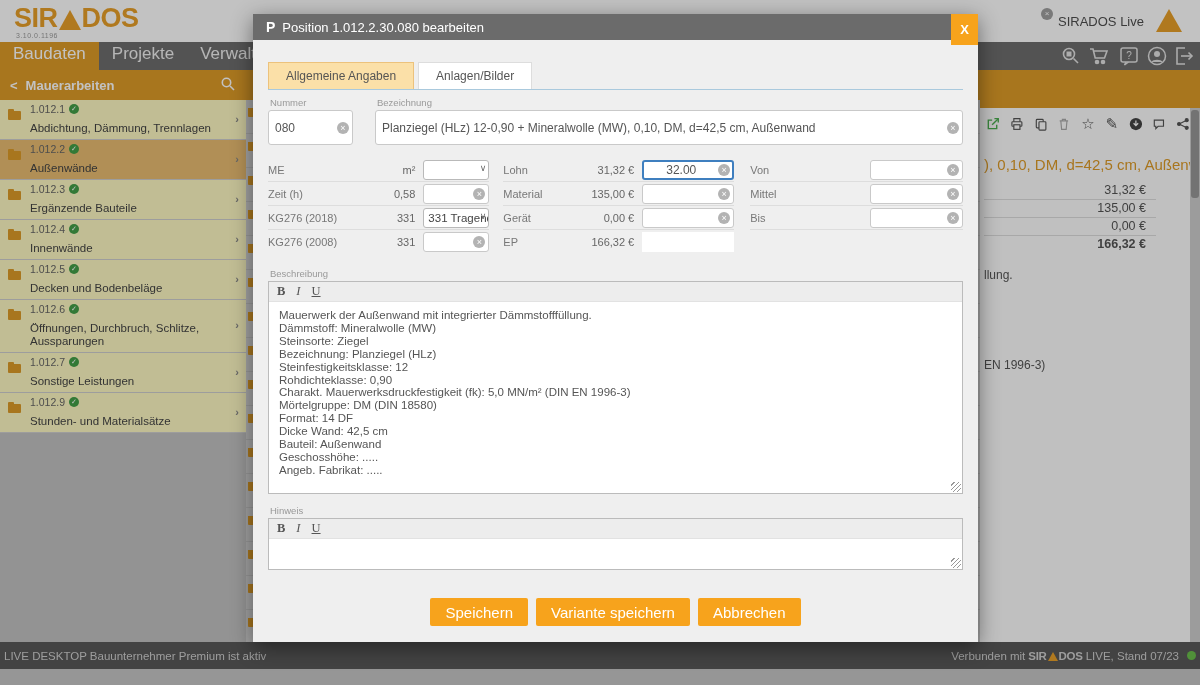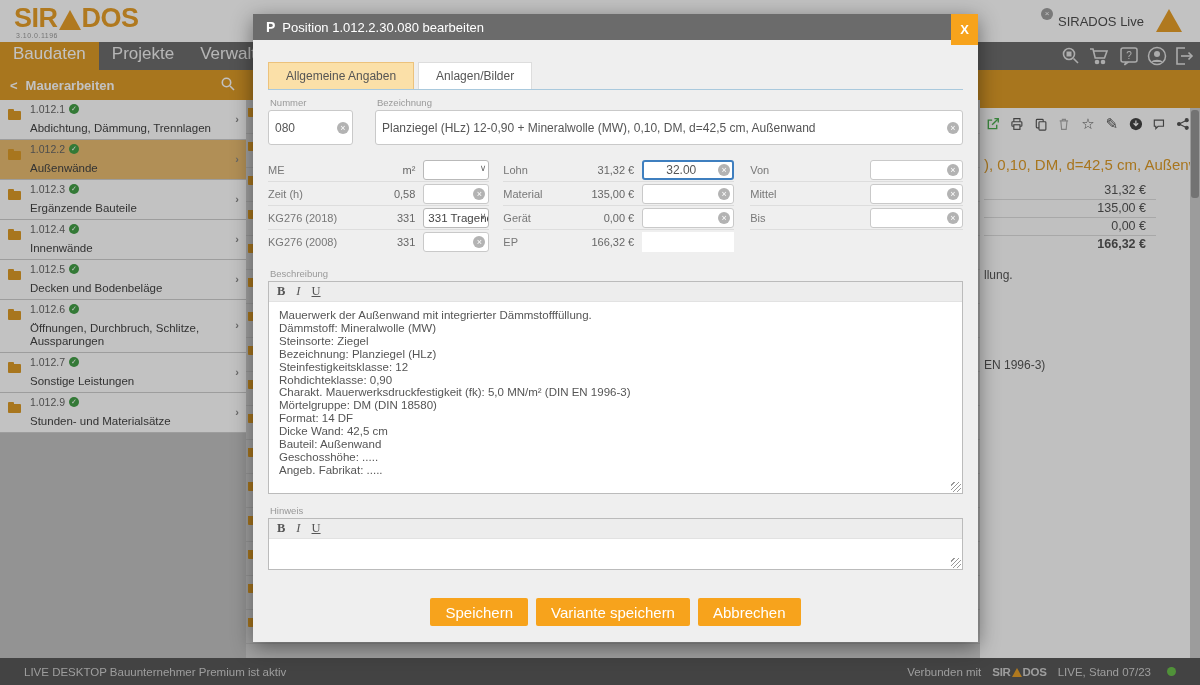--- a/index.html
+++ b/index.html
@@ -31,21 +31,21 @@
   .nav-ico { position:absolute; top:45px; width:22px; height:22px; color:#e2e2e2; }
   .nav-ico svg { width:100%; height:100%; }
 
   
   .sidebar { position:absolute; top:70px; left:0; width:246px; bottom:27px; background:#c2c2c2; }
   .sidebar-header { height:30px; background:#dd9b28; color:#fff; display:flex; align-items:center;
                     padding:0 10px; font-size:13px; font-weight:bold; }
   .sidebar-header .back { margin-right:8px; font-size:13px; }
   .sidebar-header .sh-title { flex:1; }
   .sh-search svg { width:16px; height:16px; }
-  .tree-row { position:relative; background:#ffffff; border-bottom:1px solid #cfcfcf;
+  .tree-row { position:relative; background:#fef9c3; border-bottom:1px solid #cfcfcf;
               padding:3px 20px 4px 30px; cursor:pointer; }
   .tree-row.selected { background:#e9bd72; }
   .folder-icon { position:absolute; left:8px; top:11px; width:13px; height:9px; background:#dd9b28;
                  border-radius:0 1px 1px 1px; }
   .folder-icon::before { content:""; position:absolute; top:-2px; left:0; width:6px; height:2px;
                  background:#dd9b28; border-radius:1px 1px 0 0; }
   .tree-code { font-size:10.5px; color:#666; display:flex; align-items:center; gap:4px; }
   .check-icon { width:10px; height:10px; border-radius:50%; background:#43a047; color:#fff;
                 font-size:7px; line-height:10px; text-align:center; flex:none; }
   .tree-label { font-size:11.5px; color:#444; line-height:13px; margin-top:7px; }
@@ -71,24 +71,24 @@
   .dp-title { position:absolute; left:4px; top:48px; font-size:15px; color:#dd9b28; white-space:nowrap; }
   .dp-values { position:absolute; left:4px; top:74px; width:172px; }
   .dp-values div { text-align:right; font-size:12.5px; color:#555; padding:1px 10px 2px 0;
                    border-bottom:1px solid #ddd; }
   .dp-values div:last-child { font-weight:bold; border-bottom:none; }
   .dp-frag { position:absolute; left:4px; font-size:12px; color:#555; }
   .v-scrollbar { position:absolute; right:0; top:108px; bottom:27px; width:10px; background:#cdcdcd; }
   .v-thumb { position:absolute; top:2px; left:1px; width:8px; height:88px; background:#979797; border-radius:3px; }
 
   
-  .status-bar { position:absolute; bottom:0; left:0; right:0; height:27px; background:#585858;
+  .status-bar { position:absolute; bottom:16px; left:0; right:0; height:27px; background:#585858;
                 color:#cfcfcf; font-size:11.5px; display:flex; justify-content:space-between;
-                align-items:center; padding:0 24px; }
-  .status-right { display:flex; align-items:center; gap:11px; }
+                align-items:center; padding:0 4px; }
+  .status-right { display:flex; align-items:center; gap:3px; }
   .sb-brand { font-weight:bold; letter-spacing:-.3px; display:flex; align-items:flex-end; }
   .sb-tri { width:0; height:0; border-left:5px solid transparent; border-right:5px solid transparent;
             border-bottom:9px solid #e8a02a; margin:0 1px 1px 1px; display:inline-block; }
   .green-dot { width:9px; height:9px; border-radius:50%; background:#6abf4b; margin-left:5px; }
 
   
   .dim-overlay { position:absolute; inset:0; background:rgba(0,0,0,.24); z-index:40; }
 
   
   .modal { position:absolute; left:253px; top:14px; width:725px; height:628px; background:#efefef;

